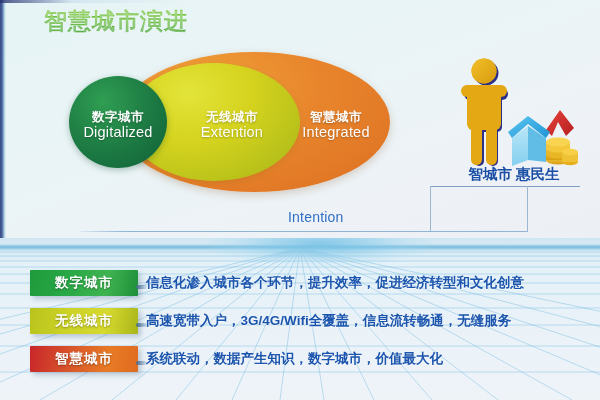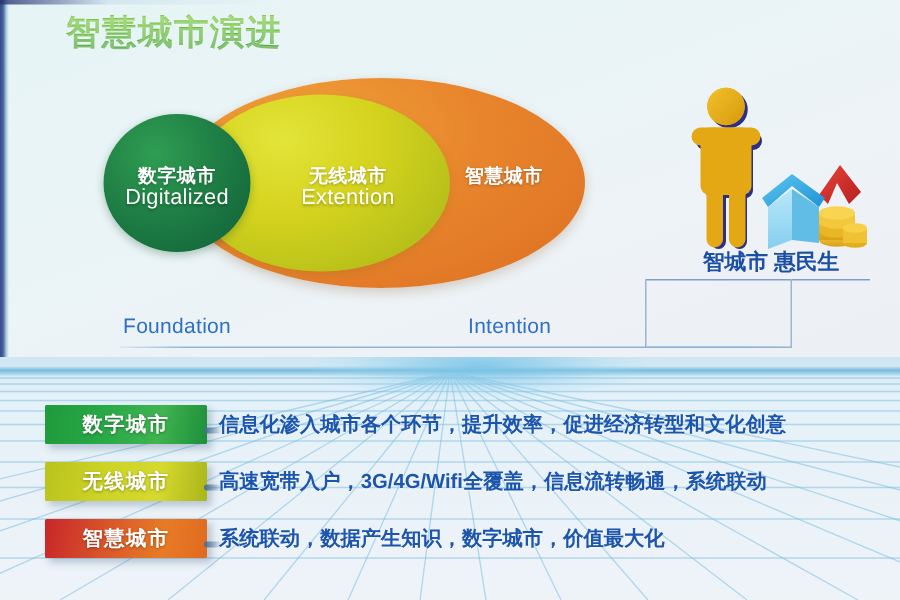--- a/index.html
+++ b/index.html
@@ -99,21 +99,21 @@
   .stage {
     position: absolute;
     top: 0;
     font-size: 14px;
     color: #2f6fc4;
     letter-spacing: .2px;
     white-space: nowrap;
   }
   #stage-0 { left: 10px; }
   #stage-1 { left: 114px; }
-  #stage-2 { left: 240px; }
+  #stage-2 { left: 216px; }
 
   #stage-underline {
     position: absolute;
     left: 80px; top: 231px;
     width: 448px; height: 1px;
     background: linear-gradient(90deg, rgba(120,160,200,.15), #8fb4d6 10%, #8fb4d6 92%, rgba(120,160,200,.1));
   }
   #bracket-box {
     position: absolute;
     left: 430px; top: 186px;
@@ -228,25 +228,25 @@
     <div class="ell-label" id="label-inner">
       <span class="cn">数字城市</span>
       <span class="en">Digitalized</span>
     </div>
     <div class="ell-label" id="label-mid">
       <span class="cn">无线城市</span>
       <span class="en">Extention</span>
     </div>
     <div class="ell-label" id="label-outer">
       <span class="cn">智慧城市</span>
+      <span class="en">Integrated</span>
     </div>
   </div>
 
   <div id="stage-row">
-    <span class="stage" id="stage-0">Foundation</span>
     <span class="stage" id="stage-2">Intention</span>
   </div>
   <div id="bracket-top"></div>
   <div id="bracket-box"></div>
   <div id="stage-underline"></div>
 
   <div id="icon-group">
     <svg id="person-icon" width="56" height="112" viewBox="0 0 56 112">
       <g transform="translate(2,2)">
         <circle cx="26" cy="13" r="12.5" fill="#2b2f88"></circle>
@@ -357,21 +357,21 @@
 
     <div class="row" id="row-0">
       <div class="badge" id="badge-0">数字城市</div>
       <div class="connector"></div>
       <div class="desc">信息化渗入城市各个环节，提升效率，促进经济转型和文化创意</div>
     </div>
 
     <div class="row" id="row-1">
       <div class="badge" id="badge-1">无线城市</div>
       <div class="connector"></div>
-      <div class="desc">高速宽带入户，3G/4G/Wifi全覆盖，信息流转畅通，系统联动</div>
+      <div class="desc">高速宽带入户，3G/4G/Wifi全覆盖，信息流转畅通，无缝服务</div>
     </div>
 
     <div class="row" id="row-2">
       <div class="badge" id="badge-2">智慧城市</div>
       <div class="connector"></div>
       <div class="desc">系统联动，数据产生知识，数字城市，价值最大化</div>
     </div>
 
   </div>
 

